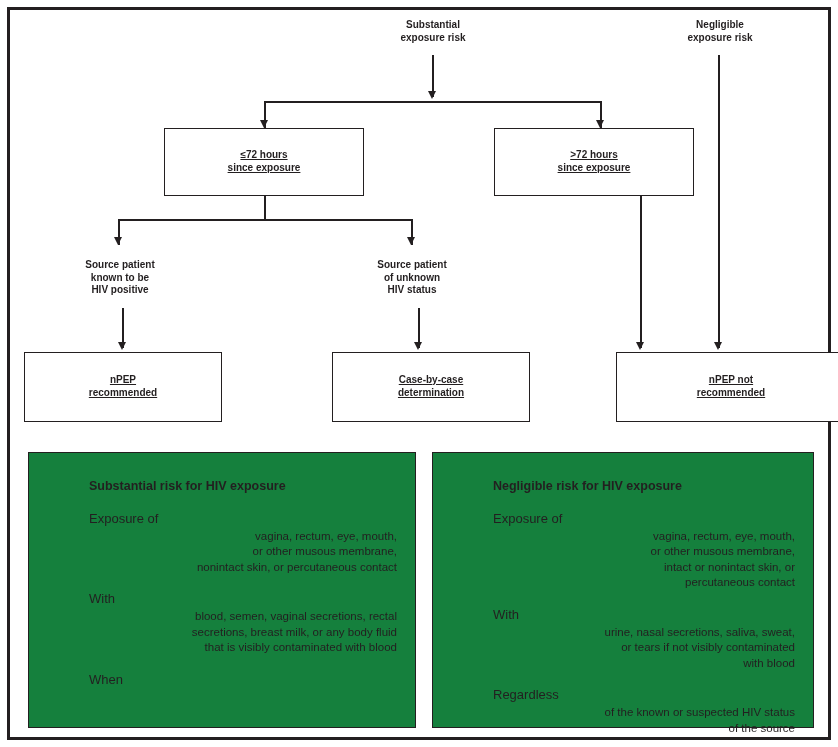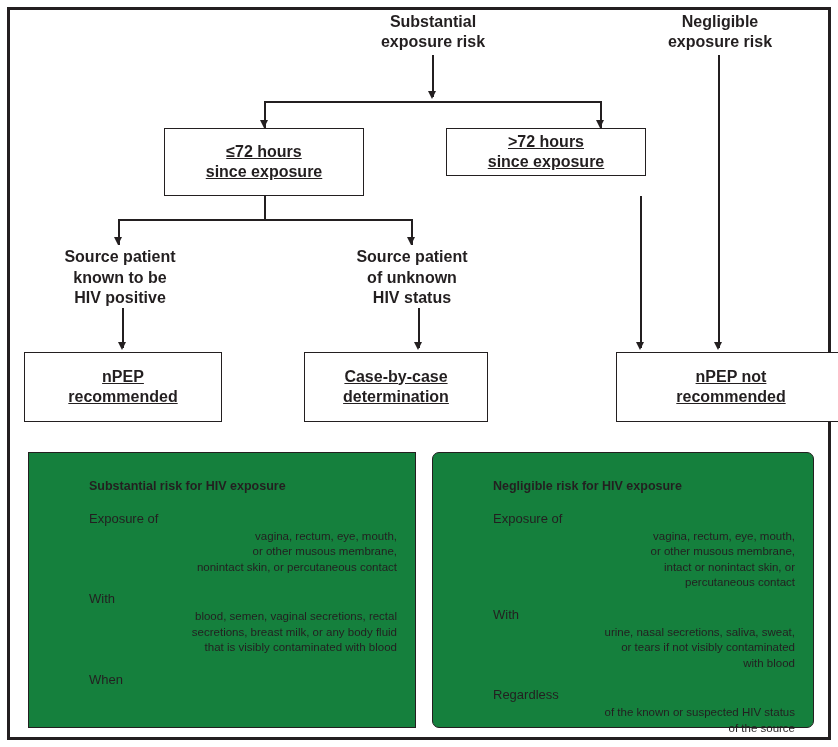--- a/index.html
+++ b/index.html
@@ -37,21 +37,21 @@
     background: #ffffff;
     display: flex;
     align-items: center;
     justify-content: center;
     text-align: center;
     text-decoration: underline;
   }
   .node-box .node-label,
   .plain-node .node-label {
     font-weight: bold;
-    font-size: 16px;
+    font-size: 10px;
     line-height: 1.28;
     color: #231f20;
     white-space: pre-line;
   }
   
   .plain-node {
     position: absolute;
     box-sizing: border-box;
     display: flex;
     align-items: center;
@@ -141,21 +141,21 @@
   <div class="arrowhead" style="left:260px; top:120px;"></div>
 
   <div class="vline" style="left:600px; top:101px; height:27px;"></div>
   <div class="arrowhead" style="left:596px; top:120px;"></div>
 
   <div class="node-box" style="left:164px; top:128px; width:200px; height:68px;">
     <span class="node-label">≤72 hours
 since exposure</span>
   </div>
 
-  <div class="node-box" style="left:446px; top:128px; width:200px; height:48px;">
+  <div class="node-box" style="left:494px; top:128px; width:200px; height:68px;">
     <span class="node-label">&gt;72 hours
 since exposure</span>
   </div>
 
   <div class="vline" style="left:264px; top:196px; height:24px;"></div>
   <div class="hline" style="left:118px; top:219px; width:294px;"></div>
   <div class="vline" style="left:118px; top:219px; height:26px;"></div>
   <div class="arrowhead" style="left:114px; top:237px;"></div>
   <div class="vline" style="left:411px; top:219px; height:26px;"></div>
   <div class="arrowhead" style="left:407px; top:237px;"></div>
@@ -182,21 +182,21 @@
   <div class="arrowhead" style="left:636px; top:342px;"></div>
 
   <div class="vline" style="left:718px; top:55px; height:293px;"></div>
   <div class="arrowhead" style="left:714px; top:342px;"></div>
 
   <div class="node-box" style="left:24px; top:352px; width:198px; height:70px;">
     <span class="node-label">nPEP
 recommended</span>
   </div>
 
-  <div class="node-box" style="left:304px; top:352px; width:184px; height:70px;justify-content:center;">
+  <div class="node-box" style="left:332px; top:352px; width:198px; height:70px;justify-content:center;">
     <span class="node-label">Case-by-case
 determination</span>
   </div>
 
   <div class="node-box" style="left:616px; top:352px; width:230px; height:70px;">
     <span class="node-label">nPEP not
 recommended</span>
   </div>
 
   <div class="legend-box" style="left:28px; top:452px; width:388px; height:276px;">
@@ -216,21 +216,21 @@
 secretions, breast milk, or any body fluid
 that is visibly contaminated with blood</div>
       </div>
 
       <div class="legend-group">
         <div class="legend-group-head">When</div>
       </div>
     </div>
   </div>
 
-  <div class="legend-box" style="left:432px; top:452px; width:382px; height:276px;border-radius:7px;">
+  <div class="legend-box" style="left:432px; top:452px; width:382px; height:276px;">
     <div class="legend-inner">
       <div class="legend-title">Negligible risk for HIV exposure</div>
 
       <div class="legend-group">
         <div class="legend-group-head">Exposure of</div>
         <div class="legend-group-body">vagina, rectum, eye, mouth,
 or other musous membrane,
 intact or nonintact skin, or
 percutaneous contact</div>
       </div>

